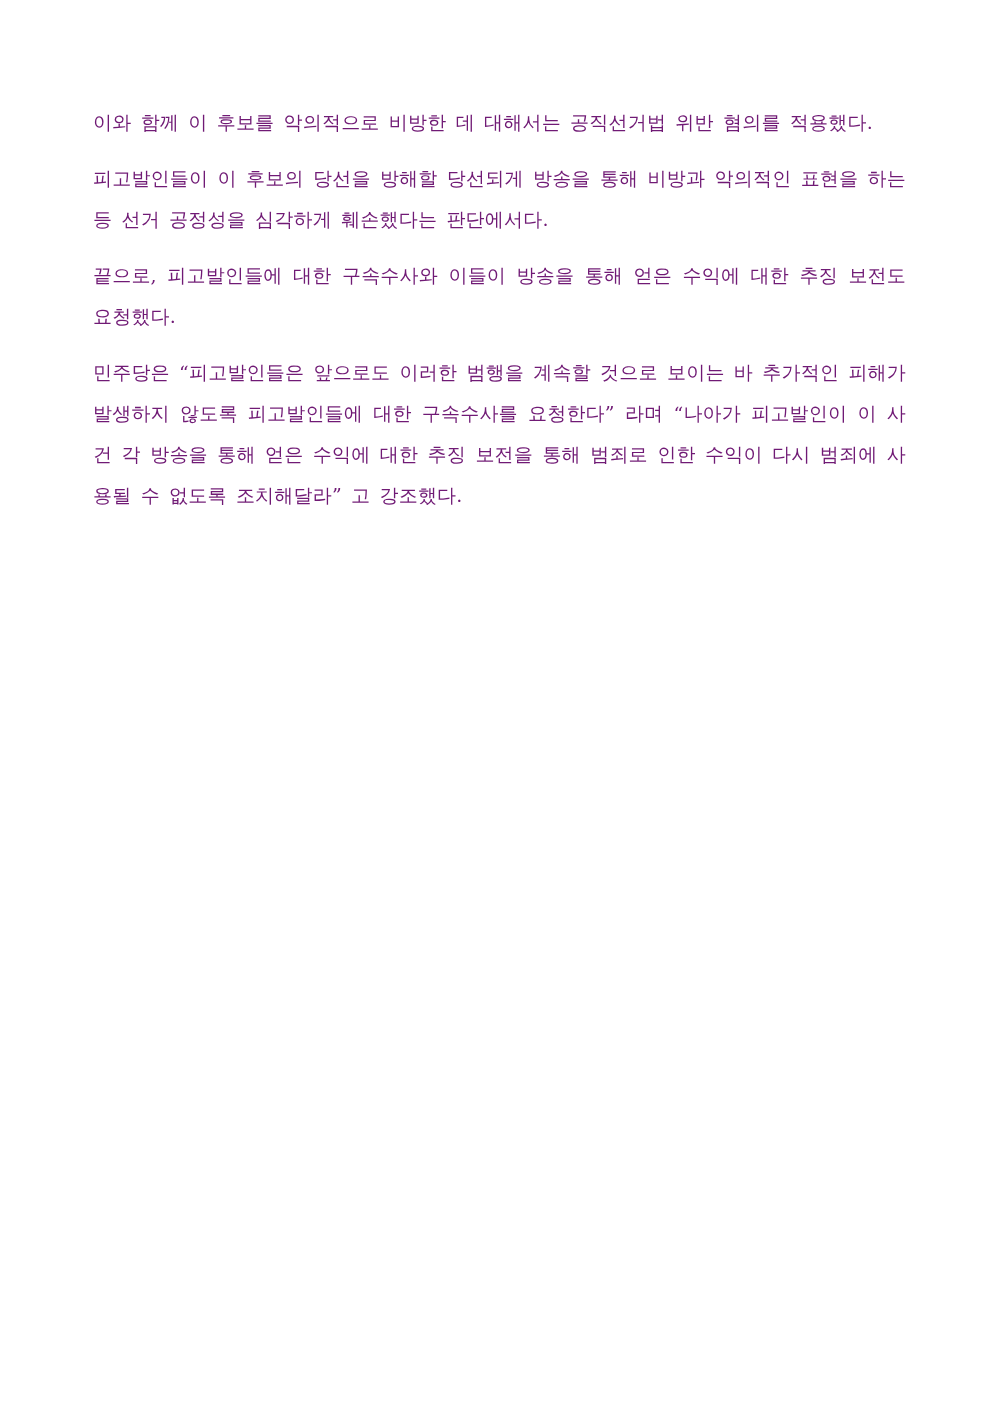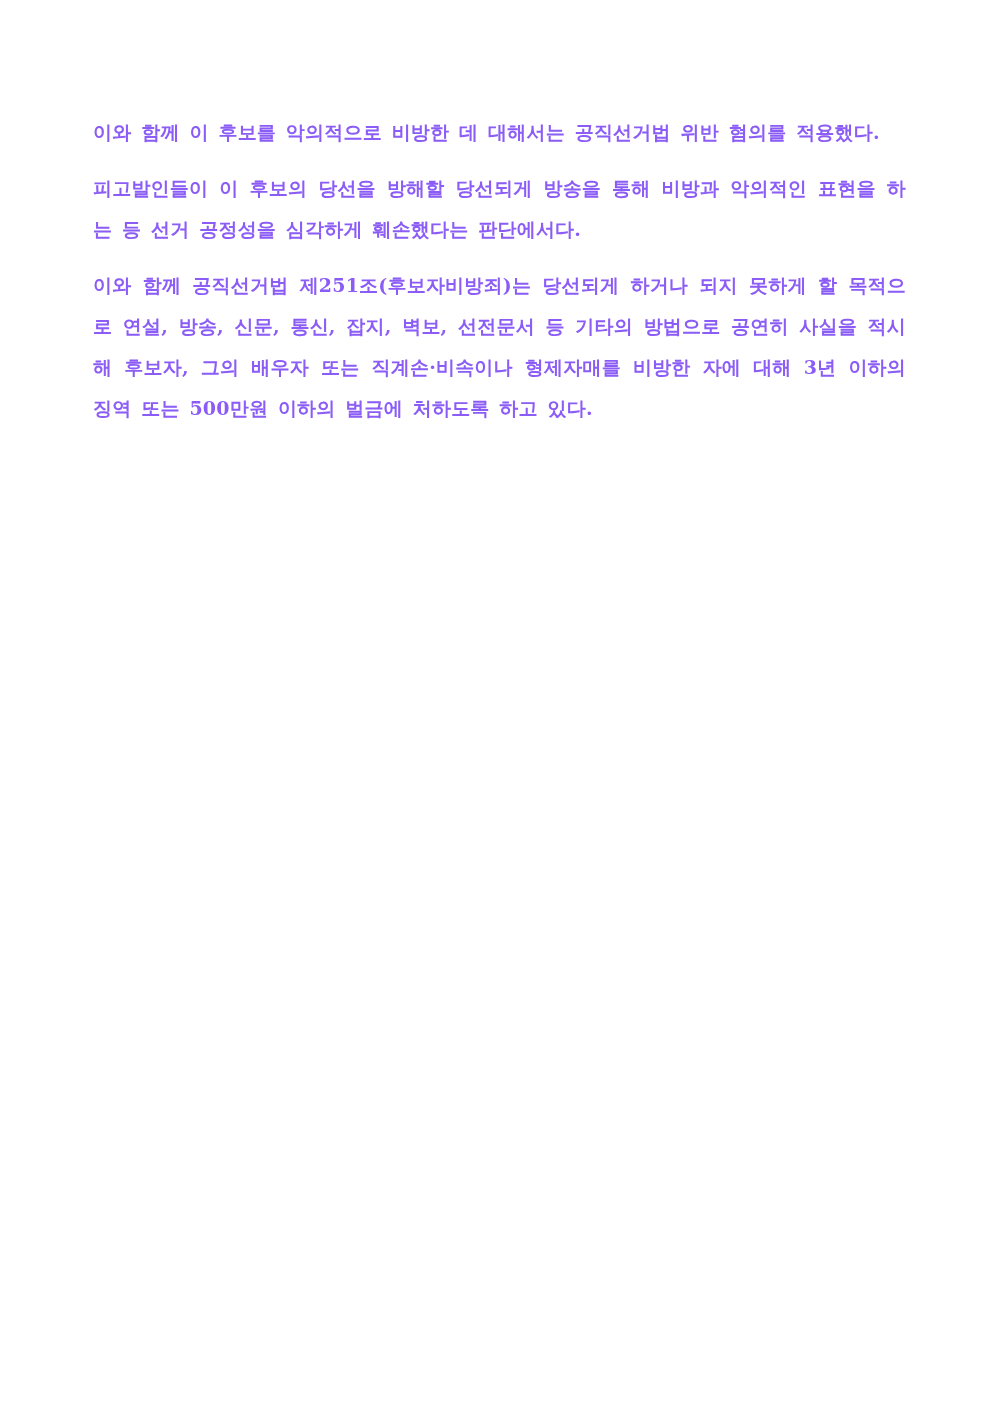--- a/index.html
+++ b/index.html
@@ -17,39 +17,39 @@
   .page {
     position: absolute;
     left: 0;
     top: 0;
     width: 992px;
     height: 1403px;
     background: #ffffff;
   }
   .doc-body {
     position: absolute;
-    top: 112px;
+    top: 102px;
     left: 93px;
     width: 813px;
-    color: #8b5cf6;
-    font-weight: bold;
+    color: #701a75;
   }
   .doc-body p {
     margin: 0 0 15px 0;
     font-size: 19px;
     line-height: 41px;
     text-align: justify;
     letter-spacing: 0.2px;
     word-spacing: 3px;
     word-break: break-all;
     line-break: anywhere;
   }
 </style>
 </head>
 <body>
 
 <div class="page">
   <div class="doc-body">
     <p>이와 함께 이 후보를 악의적으로 비방한 데 대해서는 공직선거법 위반 혐의를 적용했다.</p>
     <p>피고발인들이 이 후보의 당선을 방해할 당선되게 방송을 통해 비방과 악의적인 표현을 하는 등 선거 공정성을 심각하게 훼손했다는 판단에서다.</p>
-    <p>이와 함께 공직선거법 제251조(후보자비방죄)는 당선되게 하거나 되지 못하게 할 목적으로 연설, 방송, 신문, 통신, 잡지, 벽보, 선전문서 등 기타의 방법으로 공연히 사실을 적시해 후보자, 그의 배우자 또는 직계손·비속이나 형제자매를 비방한 자에 대해 3년 이하의 징역 또는 500만원 이하의 벌금에 처하도록 하고 있다.</p>
+    <p>끝으로, 피고발인들에 대한 구속수사와 이들이 방송을 통해 얻은 수익에 대한 추징 보전도 요청했다.</p>
+    <p>민주당은 “피고발인들은 앞으로도 이러한 범행을 계속할 것으로 보이는 바 추가적인 피해가 발생하지 않도록 피고발인들에 대한 구속수사를 요청한다” 라며 “나아가 피고발인이 이 사건 각 방송을 통해 얻은 수익에 대한 추징 보전을 통해 범죄로 인한 수익이 다시 범죄에 사용될 수 없도록 조치해달라” 고 강조했다.</p>
   </div>
 </div>
 
 </body></html>

